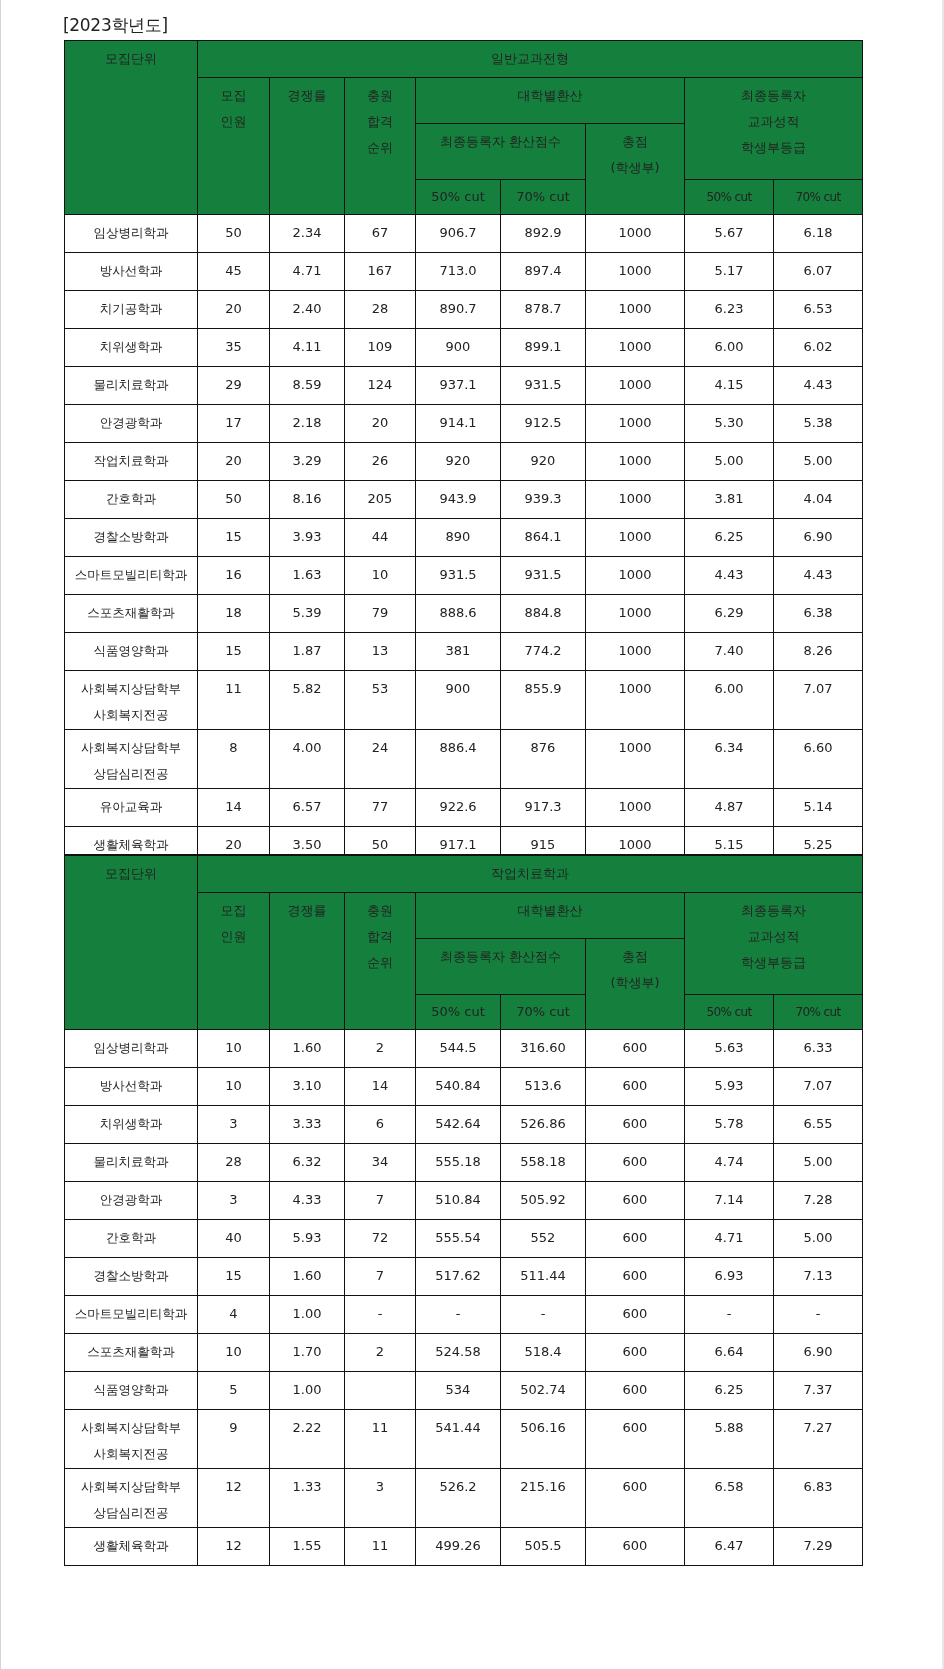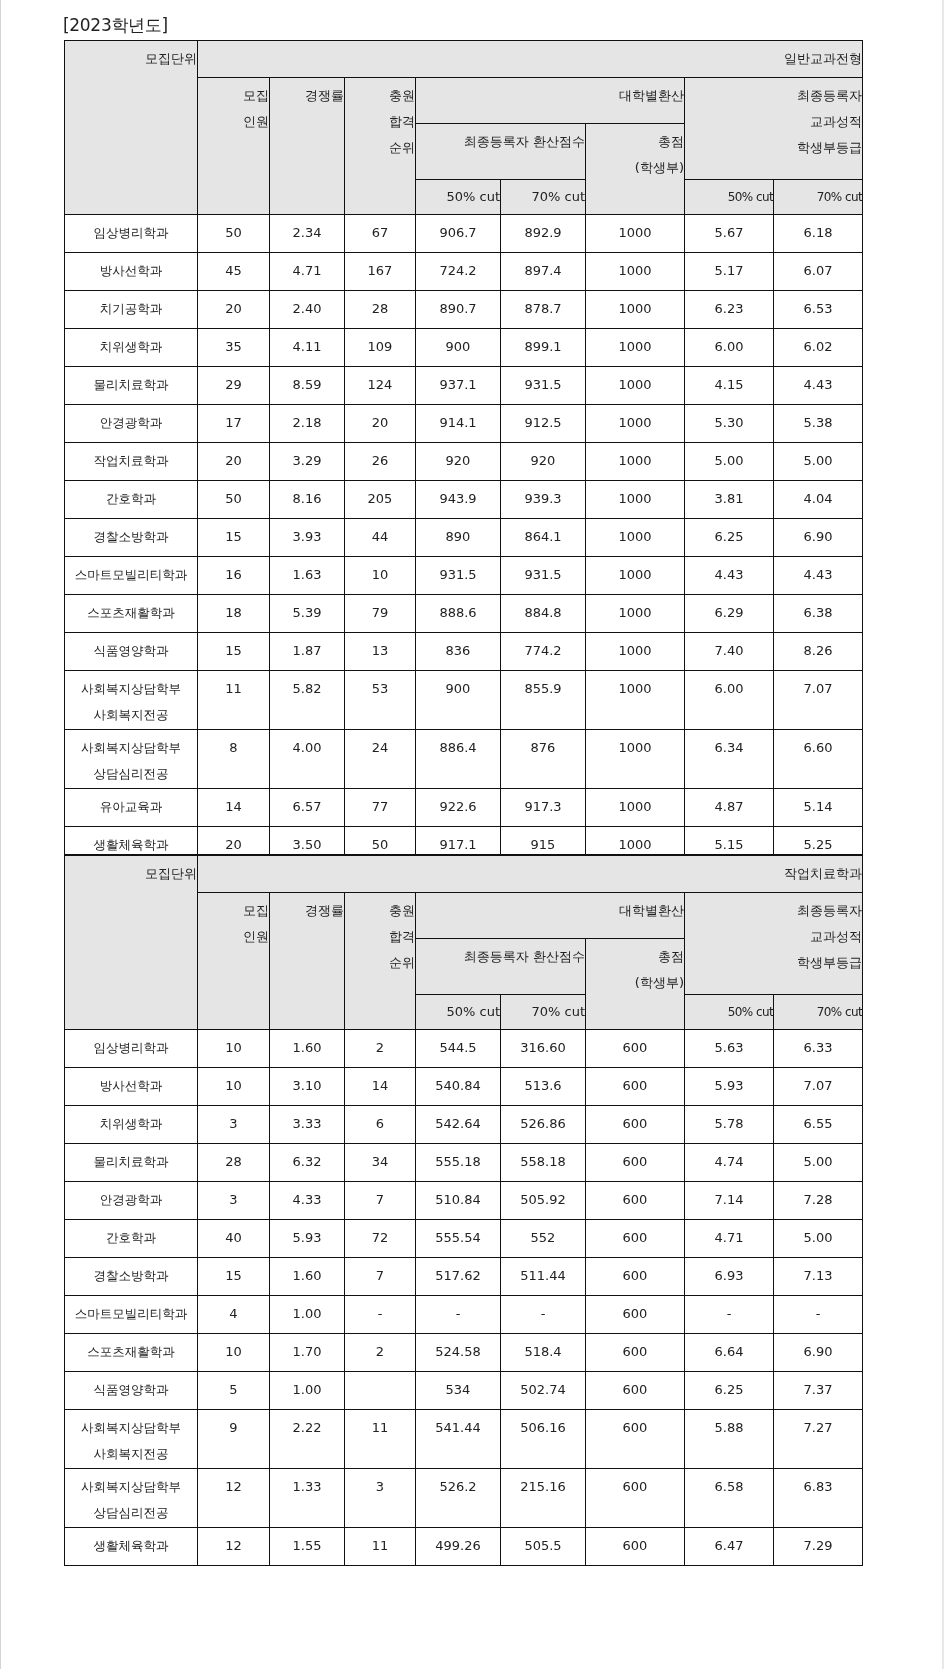--- a/index.html
+++ b/index.html
@@ -13,21 +13,21 @@
     position:absolute; left:63px; top:14px; font-size:17px; font-weight:normal; color:#222;
     letter-spacing:-0.3px;
   }
   table.adm {
     position:absolute; left:64px; border-collapse:collapse; table-layout:fixed;
     font-size:13px;
   }
   table.adm td {
     border:1px solid #111; text-align:center; padding:0; line-height:26px;
   }
-  table.adm td.h { background:#e5e5e5; vertical-align:top; padding-top:5px;text-align:right; }
+  table.adm td.h { background:#15803d; vertical-align:top; padding-top:5px; }
   table.adm td.h.mid { vertical-align:middle; padding-top:0; }
   table.adm td.sm { font-size:12px; letter-spacing:-0.6px; }
   table.adm td.d { background:#fff; vertical-align:top; padding-top:5px; height:32px; }
   table.adm tr.two td.d { height:53px; }
   table.adm td.d .name { font-size:12.5px; }
   #t1 { top:40px; }
   #t2 { top:854px; border-top:2px solid #111; }
 </style>
 </head>
 <body>
@@ -80,21 +80,21 @@
         <td class="d">892.9</td>
         <td class="d">1000</td>
         <td class="d">5.67</td>
         <td class="d">6.18</td>
       </tr>
       <tr class="data">
         <td class="d"><span class="name">방사선학과</span></td>
         <td class="d">45</td>
         <td class="d">4.71</td>
         <td class="d">167</td>
-        <td class="d">724.2</td>
+        <td class="d">713.0</td>
         <td class="d">897.4</td>
         <td class="d">1000</td>
         <td class="d">5.17</td>
         <td class="d">6.07</td>
       </tr>
       <tr class="data">
         <td class="d"><span class="name">치기공학과</span></td>
         <td class="d">20</td>
         <td class="d">2.40</td>
         <td class="d">28</td>
@@ -190,21 +190,21 @@
         <td class="d">884.8</td>
         <td class="d">1000</td>
         <td class="d">6.29</td>
         <td class="d">6.38</td>
       </tr>
       <tr class="data">
         <td class="d"><span class="name">식품영양학과</span></td>
         <td class="d">15</td>
         <td class="d">1.87</td>
         <td class="d">13</td>
-        <td class="d">836</td>
+        <td class="d">381</td>
         <td class="d">774.2</td>
         <td class="d">1000</td>
         <td class="d">7.40</td>
         <td class="d">8.26</td>
       </tr>
       <tr class="data two">
         <td class="d"><span class="name">사회복지상담학부</span><br><span class="name">사회복지전공</span></td>
         <td class="d">11</td>
         <td class="d">5.82</td>
         <td class="d">53</td>

